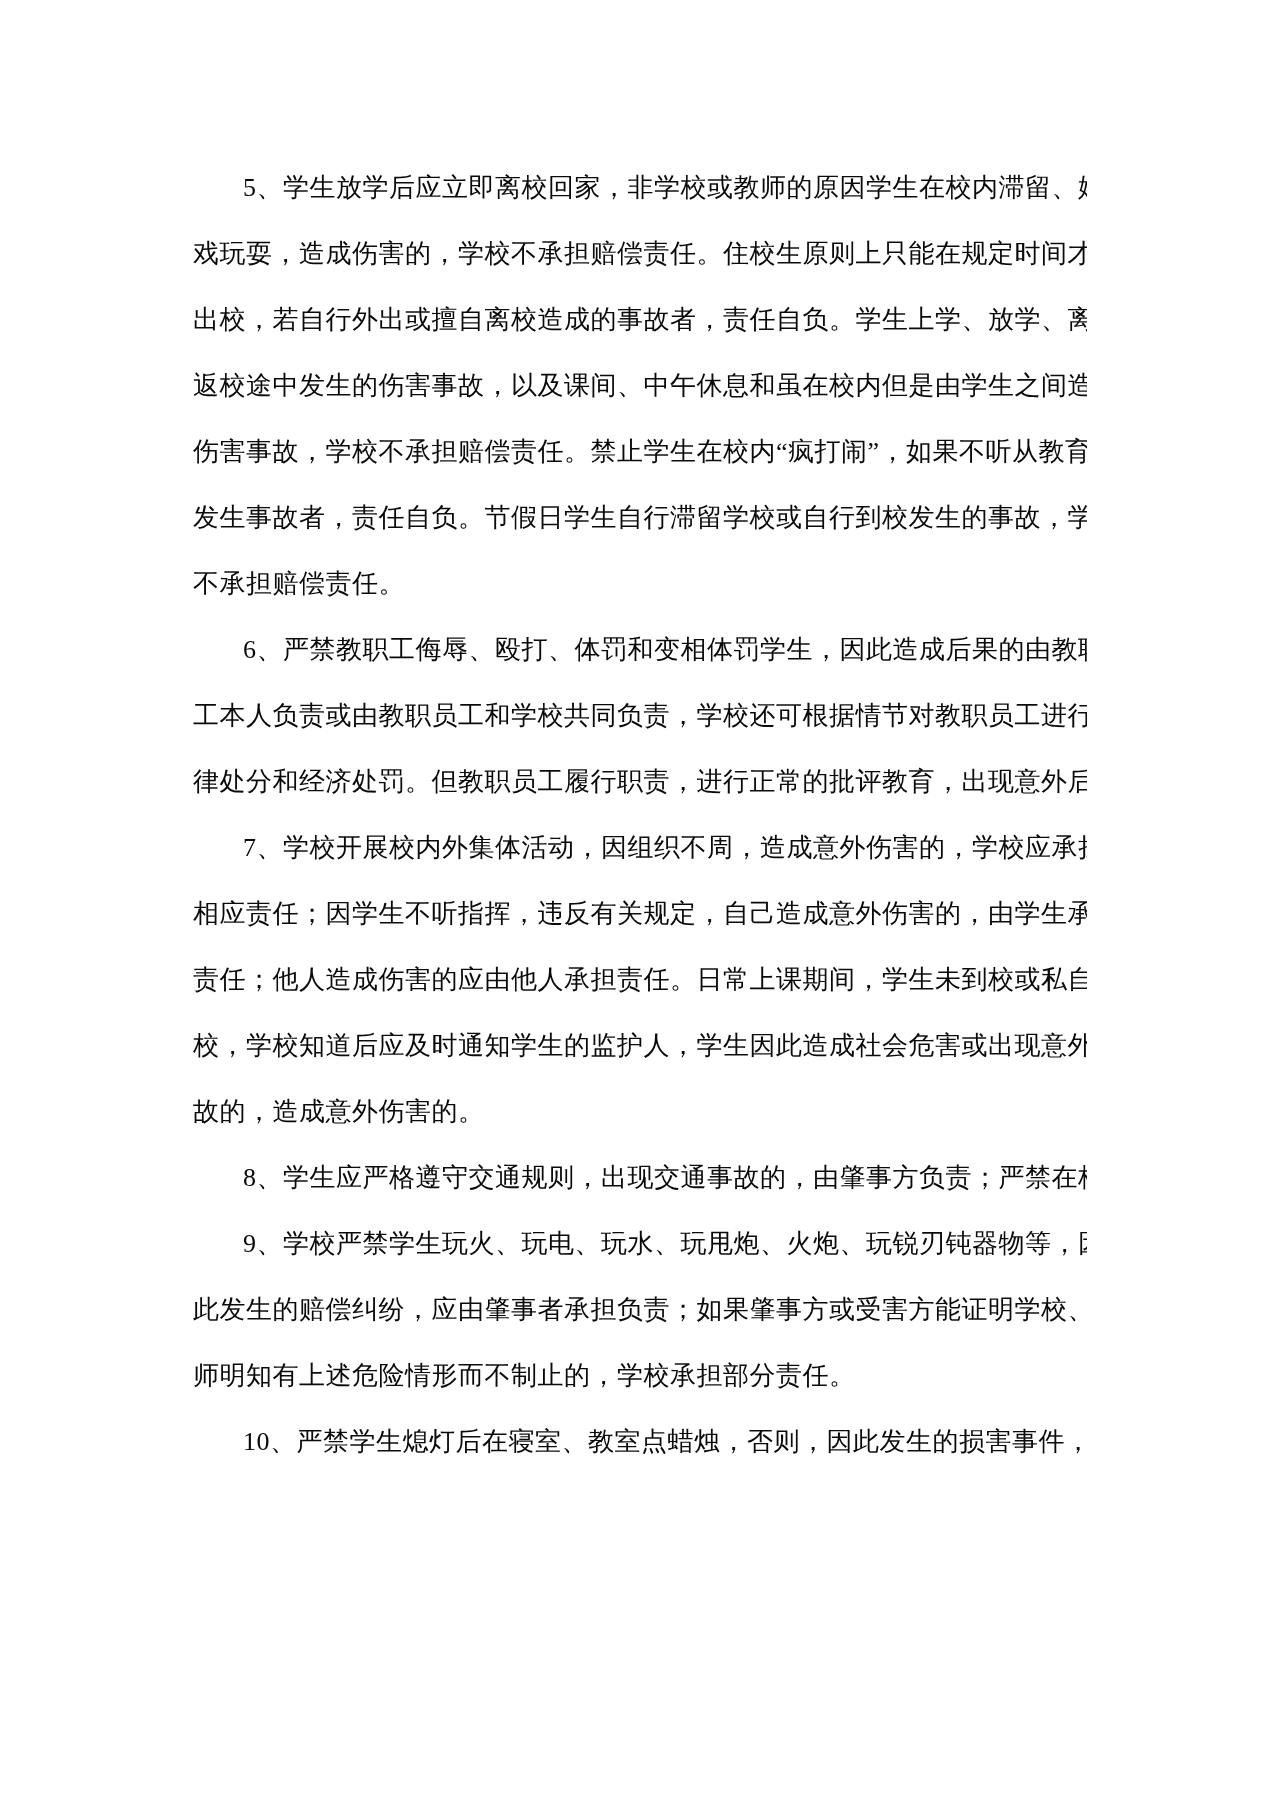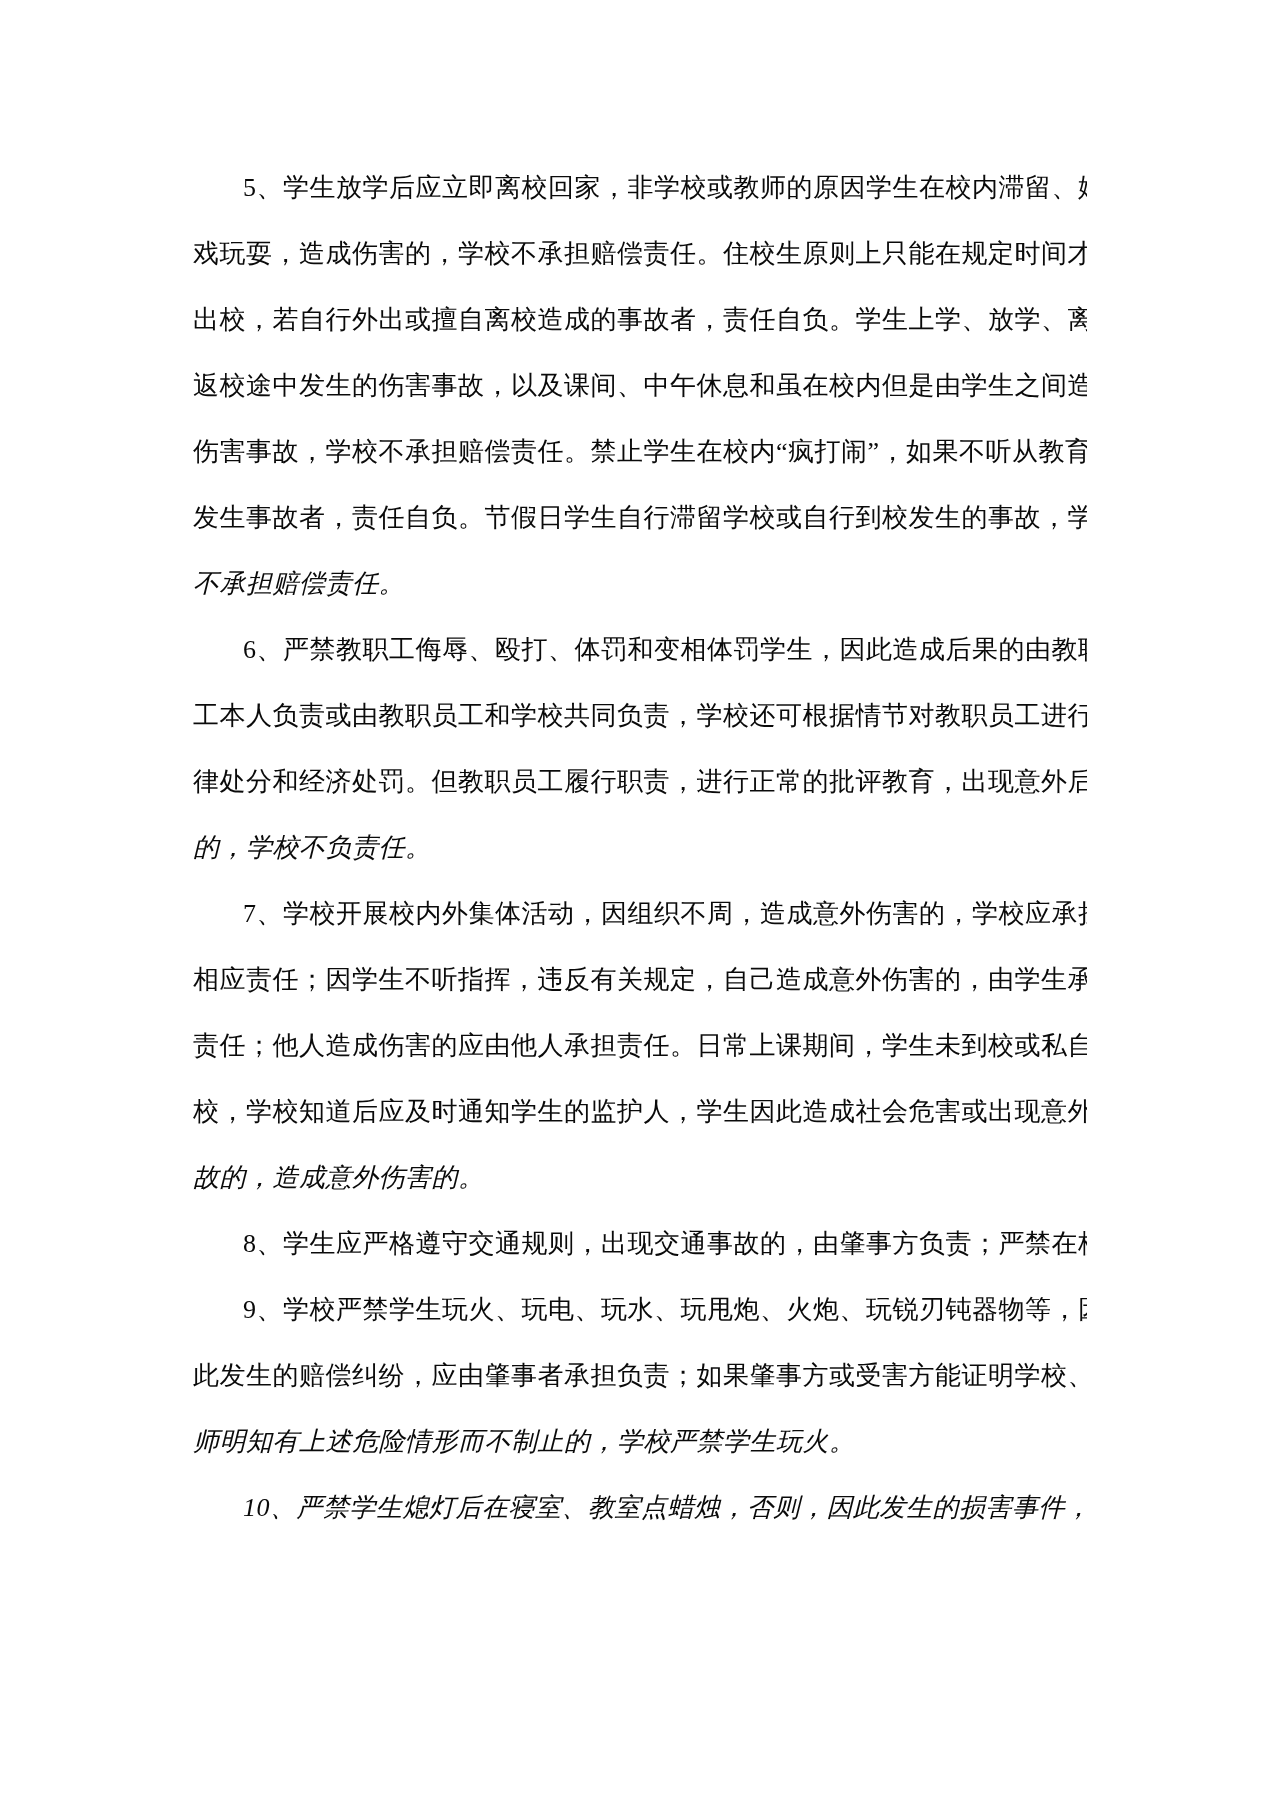--- a/index.html
+++ b/index.html
@@ -35,55 +35,53 @@
     letter-spacing: 0.5px;
     overflow: hidden;
     white-space: nowrap;
   }
   .line.first {
     text-indent: 50px;
   }
   .line.last {
     text-align: right;
     text-align-last: left;
-    font-style: italic;
   }
 </style>
 </head>
 <body>
 
 <div class="page">
   <div class="text-block">
       <div class="para">
         <div class="line first">5、学生放学后应立即离校回家，非学校或教师的原因学生在校内滞留、嬉</div>
         <div class="line">戏玩耍，造成伤害的，学校不承担赔偿责任。住校生原则上只能在规定时间才可</div>
         <div class="line">出校，若自行外出或擅自离校造成的事故者，责任自负。学生上学、放学、离校、</div>
         <div class="line">返校途中发生的伤害事故，以及课间、中午休息和虽在校内但是由学生之间造成</div>
         <div class="line">伤害事故，学校不承担赔偿责任。禁止学生在校内“疯打闹”，如果不听从教育</div>
         <div class="line">发生事故者，责任自负。节假日学生自行滞留学校或自行到校发生的事故，学校</div>
         <div class="line last">不承担赔偿责任。</div>
       </div>
       <div class="para">
         <div class="line first">6、严禁教职工侮辱、殴打、体罚和变相体罚学生，因此造成后果的由教职</div>
         <div class="line">工本人负责或由教职员工和学校共同负责，学校还可根据情节对教职员工进行纪</div>
         <div class="line">律处分和经济处罚。但教职员工履行职责，进行正常的批评教育，出现意外后果</div>
-        <div class="line last">的，学校不负责任。</div>
       </div>
       <div class="para">
         <div class="line first">7、学校开展校内外集体活动，因组织不周，造成意外伤害的，学校应承担</div>
         <div class="line">相应责任；因学生不听指挥，违反有关规定，自己造成意外伤害的，由学生承担</div>
         <div class="line">责任；他人造成伤害的应由他人承担责任。日常上课期间，学生未到校或私自离</div>
         <div class="line">校，学校知道后应及时通知学生的监护人，学生因此造成社会危害或出现意外事</div>
         <div class="line last">故的，造成意外伤害的。</div>
       </div>
       <div class="para">
         <div class="line first">8、学生应严格遵守交通规则，出现交通事故的，由肇事方负责；严禁在校</div>
       </div>
       <div class="para">
         <div class="line first">9、学校严禁学生玩火、玩电、玩水、玩甩炮、火炮、玩锐刃钝器物等，因</div>
         <div class="line">此发生的赔偿纠纷，应由肇事者承担负责；如果肇事方或受害方能证明学校、老</div>
-        <div class="line last">师明知有上述危险情形而不制止的，学校严禁学生玩火。</div>
+        <div class="line last">师明知有上述危险情形而不制止的，学校承担部分责任。</div>
       </div>
       <div class="para">
         <div class="line first last">10、严禁学生熄灯后在寝室、教室点蜡烛，否则，因此发生的损害事件，由</div>
       </div>
     </div>
 </div>
 
 </body></html>

